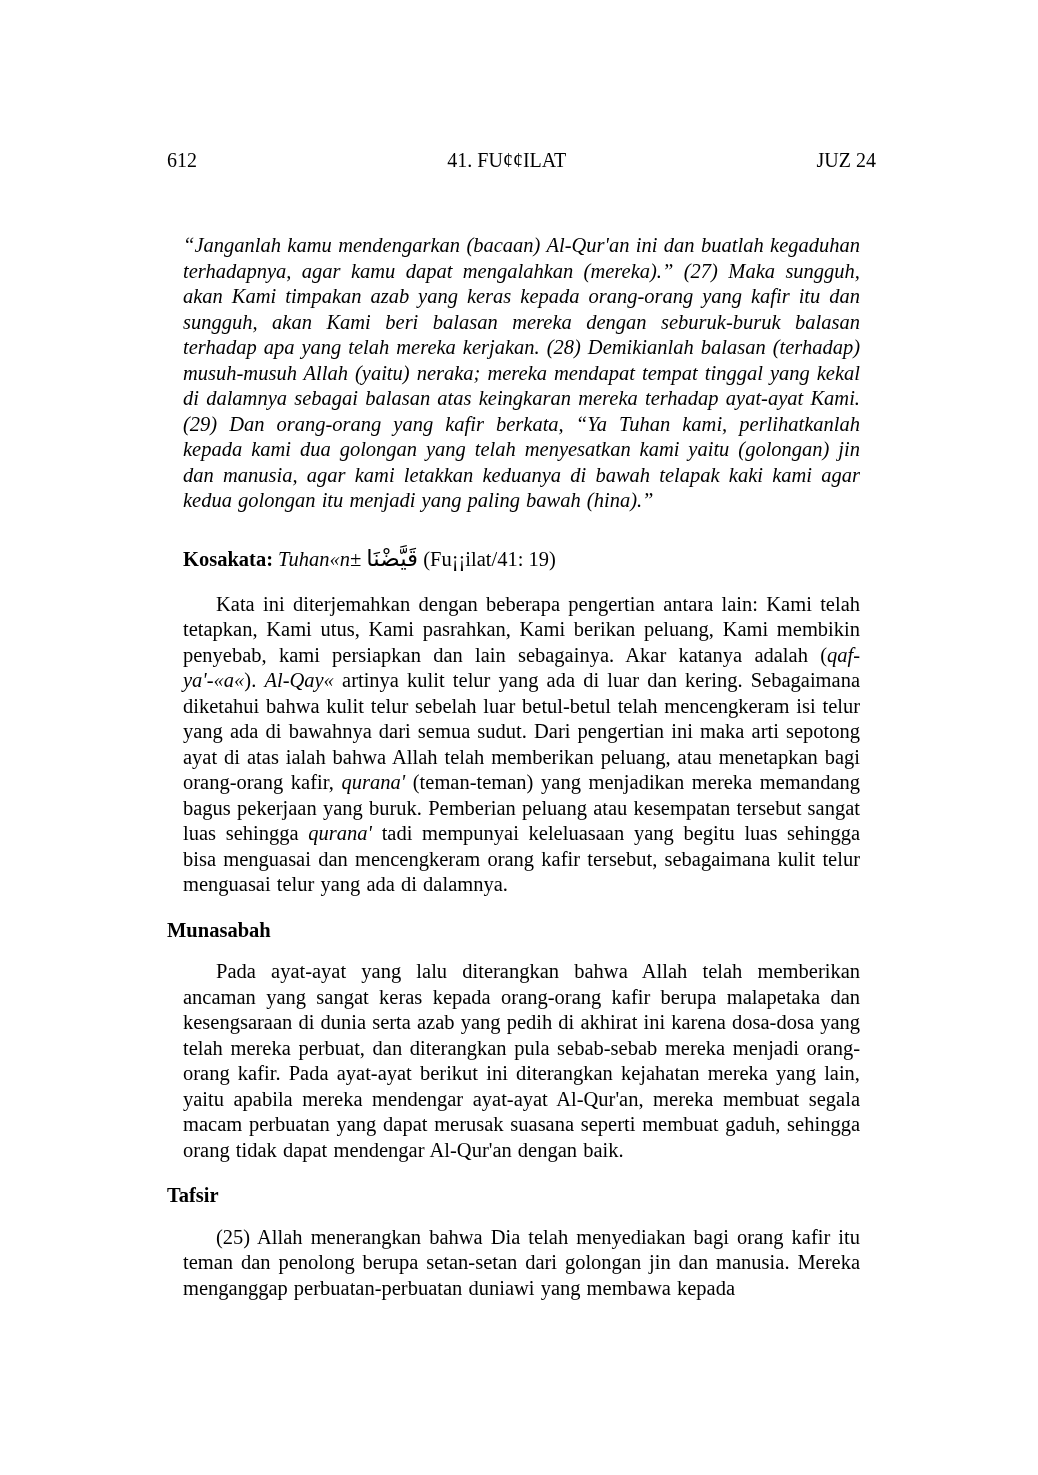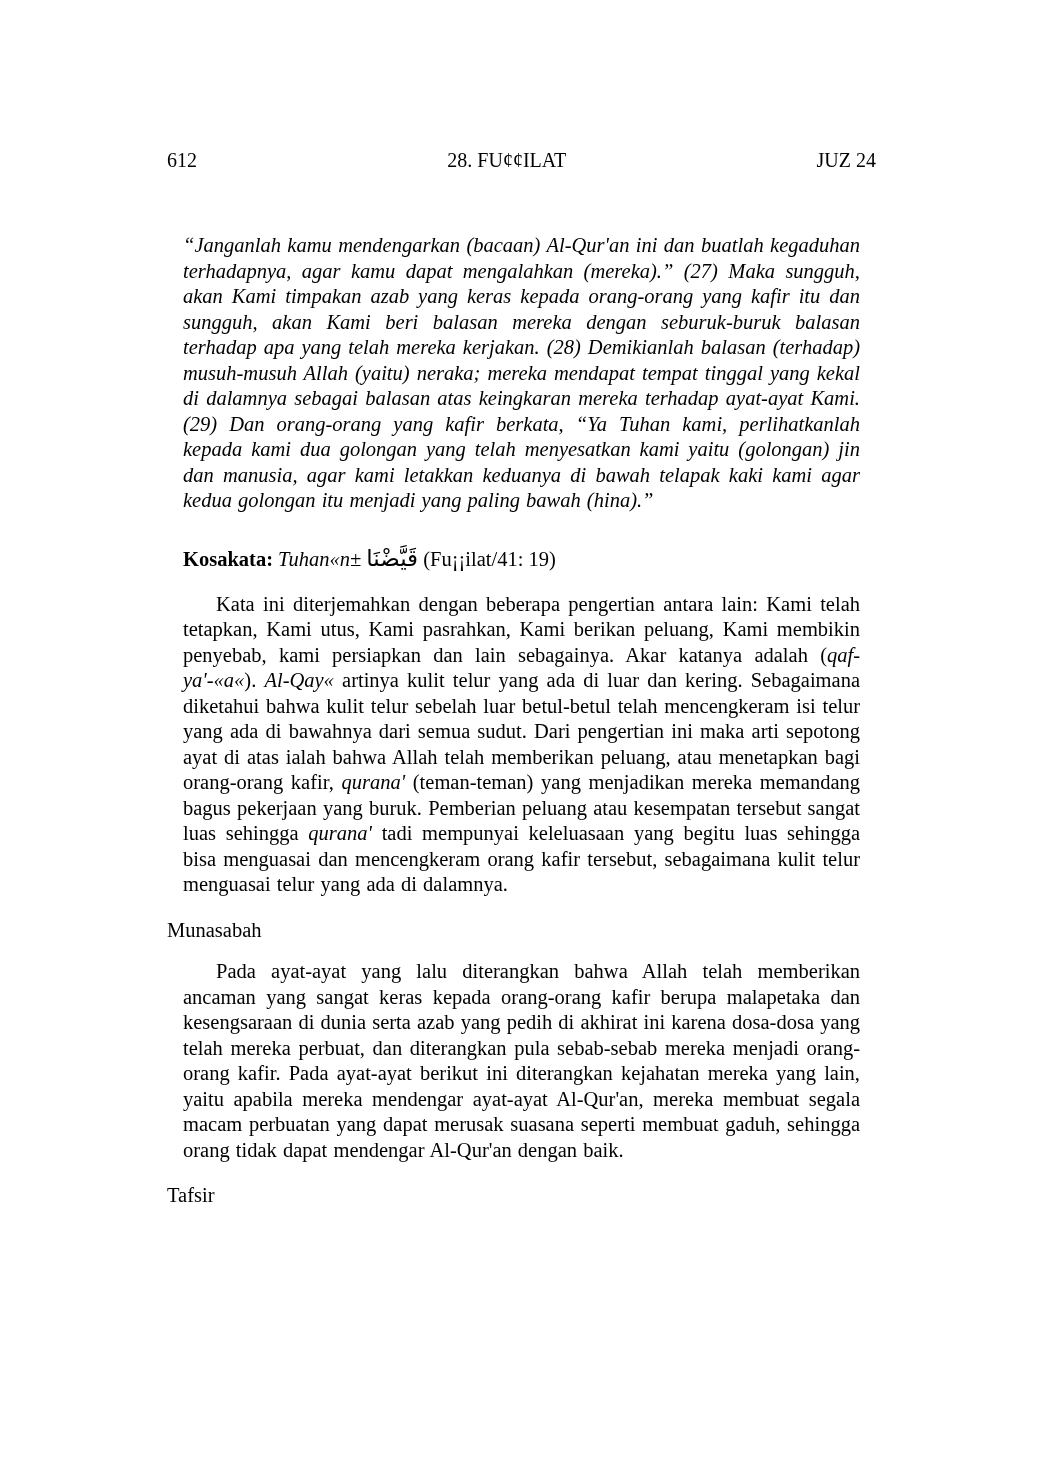--- a/index.html
+++ b/index.html
@@ -51,49 +51,50 @@
     text-align: justify;
     word-spacing: 1px;
   }
   .indent { text-indent: 33px; }
   .kosakata-body { margin-top: 6px; }
   .section-heading {
     margin: 0;
     margin-top: 20px;
     font-size: 20.5px;
     line-height: 25.5px;
-    font-weight: normal;
+    font-weight: bold;
   }
   .arabic {
     font-family: "DejaVu Sans", sans-serif;
     font-size: 23px;
     line-height: 1;
     direction: rtl;
     unicode-bidi: isolate;
   }
   b, .b { font-weight: bold; text-align: center; }
   i, .i { font-style: italic; }
 </style>
 </head>
 <body>
 
 <div class="page">
   <div class="content">
 
     <div class="running-header">
       <span>612</span>
-      <span class="title">28. FU¢¢ILAT</span>
+      <span class="title">41. FU¢¢ILAT</span>
       <span>JUZ 24</span>
     </div>
 
     <p class="quote">“Janganlah kamu mendengarkan (bacaan) Al-Qur'an ini dan buatlah kegaduhan terhadapnya, agar kamu dapat mengalahkan (mereka).” (27) Maka sungguh, akan Kami timpakan azab yang keras kepada orang-orang yang kafir itu dan sungguh, akan Kami beri balasan mereka dengan seburuk-buruk balasan terhadap apa yang telah mereka kerjakan. (28) Demikianlah balasan (terhadap) musuh-musuh Allah (yaitu) neraka; mereka mendapat tempat tinggal yang kekal di dalamnya sebagai balasan atas keingkaran mereka terhadap ayat-ayat Kami. (29) Dan orang-orang yang kafir berkata, “Ya Tuhan kami, perlihatkanlah kepada kami dua golongan yang telah menyesatkan kami yaitu (golongan) jin dan manusia, agar kami letakkan keduanya di bawah telapak kaki kami agar kedua golongan itu menjadi yang paling bawah (hina).”</p>
 
     <p class="kosakata-heading"><span class="b">Kosakata: </span><span class="i">Tuhan«n± </span><span class="arabic">قَيَّضْنَا</span><span> (Fu¡¡ilat/41: 19)</span></p>
 
     <p class="body-par indent kosakata-body"><span>Kata ini diterjemahkan dengan beberapa pengertian antara lain: Kami telah tetapkan, Kami utus, Kami pasrahkan, Kami berikan peluang, Kami membikin penyebab, kami persiapkan dan lain sebagainya. Akar katanya adalah (</span><span class="i">qaf-ya'-«a«</span><span>). </span><span class="i">Al-Qay«</span><span> artinya kulit telur yang ada di luar dan kering. Sebagaimana diketahui bahwa kulit telur sebelah luar betul-betul telah mencengkeram isi telur yang ada di bawahnya dari semua sudut. Dari pengertian ini maka arti sepotong ayat di atas ialah bahwa Allah telah memberikan peluang, atau menetapkan bagi orang-orang kafir, </span><span class="i">qurana'</span><span> (teman-teman) yang menjadikan mereka memandang bagus pekerjaan yang buruk. Pemberian peluang atau kesempatan tersebut sangat luas sehingga </span><span class="i">qurana'</span><span> tadi mempunyai keleluasaan yang begitu luas sehingga bisa menguasai dan mencengkeram orang kafir tersebut, sebagaimana kulit telur menguasai telur yang ada di dalamnya.</span></p>
 
     <p class="section-heading">Munasabah</p>
     <p class="body-par indent">Pada ayat-ayat yang lalu diterangkan bahwa Allah telah memberikan ancaman yang sangat keras kepada orang-orang kafir berupa malapetaka dan kesengsaraan di dunia serta azab yang pedih di akhirat ini karena dosa-dosa yang telah mereka perbuat, dan diterangkan pula sebab-sebab mereka menjadi orang-orang kafir. Pada ayat-ayat berikut ini diterangkan kejahatan mereka yang lain, yaitu apabila mereka mendengar ayat-ayat Al-Qur'an, mereka membuat segala macam perbuatan yang dapat merusak suasana seperti membuat gaduh, sehingga orang tidak dapat mendengar Al-Qur'an dengan baik.</p>
 
     <p class="section-heading">Tafsir</p>
+    <p class="body-par indent">(25) Allah menerangkan bahwa Dia telah menyediakan bagi orang kafir itu teman dan penolong berupa setan-setan dari golongan jin dan manusia. Mereka menganggap perbuatan-perbuatan duniawi yang membawa kepada</p>
 
   </div>
 </div>
 
 </body></html>

